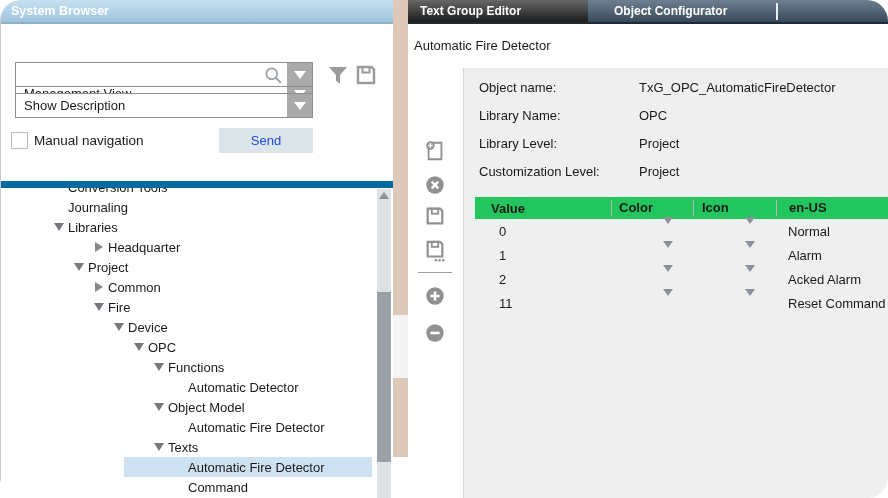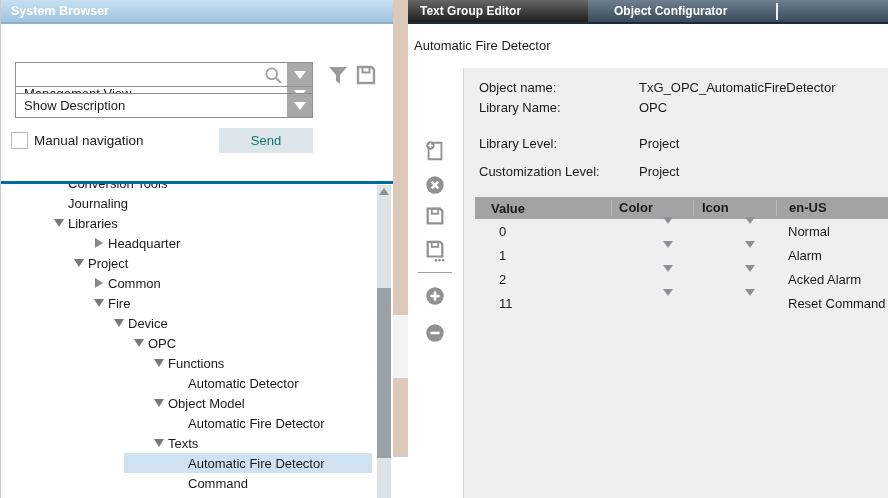--- a/index.html
+++ b/index.html
@@ -1,18 +1,18 @@
 <!DOCTYPE html>
 <html><head>
 <meta charset="utf-8">
 <style>
   * { margin:0; padding:0; box-sizing:border-box; }
   html,body { width:888px; height:498px; }
   body { font-family:"Liberation Sans", sans-serif; color:#1a1a1a; background:#fff; }
-  #screen { position:relative; width:888px; height:498px; overflow:hidden; background:#fff; }
+  #screen { position:relative; width:888px; height:498px; overflow:hidden; background:#fff;border-radius:21px; }
 
   
   #left-panel { position:absolute; left:0; top:0; width:393px; height:498px; background:#fff; border-left:1px solid #c9c9c9; }
   .lp-header { position:absolute; left:0; top:0; width:393px; height:24px;
     background:linear-gradient(#c7e0f2,#9fc4de); border-bottom:2px solid #8fafc6; }
   .lp-header span { display:block; padding-left:10px; line-height:22px; font-size:12.5px; font-weight:bold; color:#fff; }
 
   .combo { position:absolute; left:14px; width:298px; height:25px; background:#fff; border:1px solid #8e8e8e; }
   .combo .combo-text { position:absolute; left:8px; top:0; line-height:23px; font-size:13px; }
   .dd-btn { position:absolute; right:0; top:0; width:25px; height:100%; background:#a9a9a9; display:flex; align-items:center; justify-content:center; }
@@ -23,23 +23,23 @@
   #desc-combo { top:93px; }
   #search-input { position:absolute; left:0; top:0; width:245px; height:23px; border:none; outline:none; font-size:13px; padding-left:8px; font-family:"Liberation Sans",sans-serif; }
   .search-glass { position:absolute; right:28px; top:2px; }
 
   .lp-icon { position:absolute; top:63px; }
   #filter-icon { left:325px; }
   #save-search-icon { left:353px; }
 
   #manual-checkbox { position:absolute; left:10px; top:132px; width:17px; height:17px; background:#fff; border:1px solid #bcbcbc; }
   #manual-label { position:absolute; left:33px; top:132px; font-size:13.5px; line-height:17px; }
-  #send-button { position:absolute; left:218px; top:128px; width:94px; height:25px; background:#dce5ea; color:#0f766e; font-size:13px; text-align:center; line-height:25px; }
-
-  #tree-area { position:absolute; left:0; top:181px; width:393px; height:317px; border-top:3px solid #0369a1; overflow:hidden; background:#fff; }
+  #send-button { position:absolute; left:218px; top:128px; width:94px; height:25px; background:#dce5ea; color:#1d4ed8; font-size:13px; text-align:center; line-height:25px; }
+
+  #tree-area { position:absolute; left:0; top:181px; width:393px; height:317px; border-top:7px solid #0369a1; overflow:hidden; background:#fff; }
   #tree-inner { margin-top:-11px; }
   .tree-row { position:relative; height:20px; display:flex; align-items:center; }
   .tree-row.sel::before { content:''; position:absolute; left:123px; width:248px; top:0; height:100%; background:#cfe2f1; }
   .glyph { position:relative; width:19px; height:20px; display:flex; align-items:center; justify-content:center; flex:0 0 19px; }
   .tree-label { position:relative; font-size:13px; white-space:nowrap; }
   .tri-down { width:0; height:0; border-left:5.5px solid transparent; border-right:5.5px solid transparent; border-top:8px solid #75797d; }
   .tri-right { width:0; height:0; border-top:5.5px solid transparent; border-bottom:5.5px solid transparent; border-left:8px solid #85898d; }
 
   #tree-scrollbar { position:absolute; left:376px; top:1px; width:14px; height:316px; background:#dde2e4; }
   #tree-scroll-up { position:absolute; left:2px; top:3px; width:0; height:0; border-left:5px solid transparent; border-right:5px solid transparent; border-bottom:7px solid #8a9298; }
@@ -65,21 +65,21 @@
   .tb-icon { position:absolute; left:16px; width:22px; height:22px; }
   #tb-sep { position:absolute; left:10px; top:204px; width:34px; height:1px; background:#9d9d9d; }
 
   #content { position:absolute; left:55px; top:68px; width:425px; height:430px; background:#f0efef; border-left:1px solid #d5d5d5; }
   .form-row { position:absolute; left:0; width:425px; height:28px; font-size:13px; line-height:28px; }
   .form-label { position:absolute; left:15px; }
   .form-value { position:absolute; left:175px; }
 
   #tg-table { position:absolute; left:11px; top:129px; width:414px; }
   .t-row { display:flex; height:24px; align-items:center; font-size:13px; }
-  .t-head { height:22px; background:#a3a3a3; font-weight:bold; }
+  .t-head { height:22px; background:#22c55e; font-weight:bold; }
   .c-value { width:136px; } .c-color { width:82px; } .c-icon { width:83px; } .c-enus { flex:1; }
   .t-head .c-color, .t-head .c-icon, .t-head .c-enus { border-left:1px solid #b9b9b9; height:16px; line-height:16px; }
   .t-head .c-value { padding-left:16px; }
   .t-head .c-color { padding-left:7px; } .t-head .c-icon { padding-left:8px; } .t-head .c-enus { padding-left:7px; }
   .t-row .num { padding-left:24px; }
   .t-row .c-enus { padding-left:12px; }
   .cell-tri { margin-left:52px; width:0; height:0; border-left:5.5px solid transparent; border-right:5.5px solid transparent; border-top:7px solid #8b9196; }
 
   svg { display:block; }
 </style>
@@ -287,21 +287,21 @@
             <path d="M7 12 h10" stroke="#fff" stroke-width="2.8"></path>
           </svg>
       </span>
     </div>
 
     <div id="content">
       <div class="form-row" style="top:6px">
         <span class="form-label">Object name:</span>
         <span class="form-value">TxG_OPC_AutomaticFireDetector</span>
       </div>
-      <div class="form-row" style="top:26px">
+      <div class="form-row" style="top:34px">
         <span class="form-label">Library Name:</span>
         <span class="form-value">OPC</span>
       </div>
       <div class="form-row" style="top:62px">
         <span class="form-label">Library Level:</span>
         <span class="form-value">Project</span>
       </div>
       <div class="form-row" style="top:90px">
         <span class="form-label">Customization Level:</span>
         <span class="form-value">Project</span>

